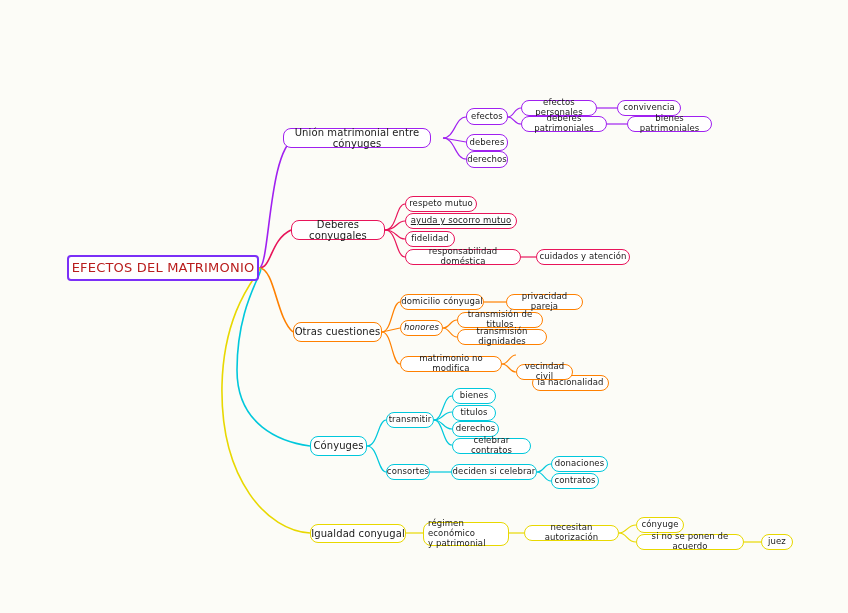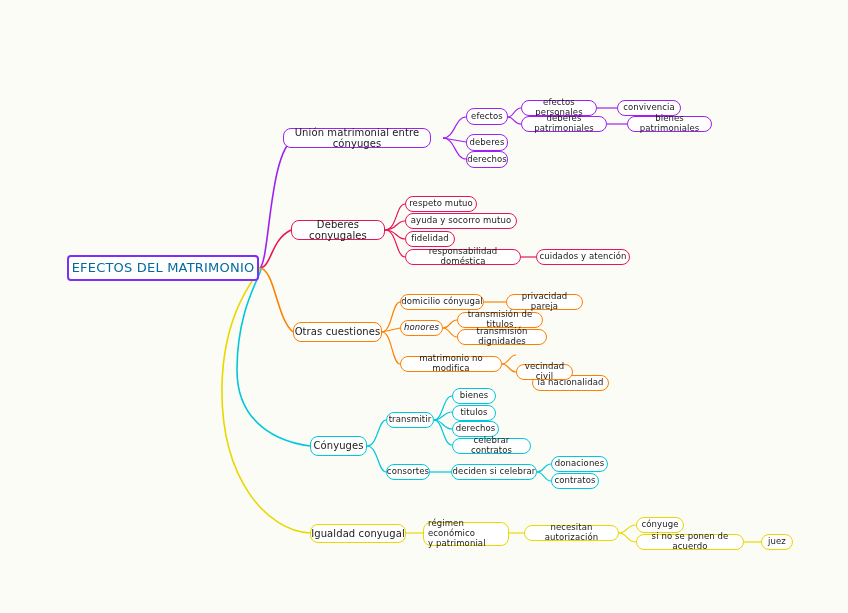--- a/index.html
+++ b/index.html
@@ -39,21 +39,21 @@
     justify-content: center;
     text-align: center;
     white-space: pre-line;
     line-height: 1.15;
     letter-spacing: 0.1px;
   }
   .root {
     border-width: 2px;
     border-radius: 4px;
     font-size: 13px;
-    color: #0369a1;
+    color: #b91c1c;
     letter-spacing: 0.2px;
     align-items: center;
   }
   .lvl1 {
     font-size: 10px;
     color: #1a1a1a;
   }
   .lvl2 {
     font-size: 8.5px;
     color: #1a1a1a;
@@ -144,21 +144,21 @@
   <div class="node lvl3" style="left:627px; top:116px; width:85px; height:16px; border-color:#a020f0;">
     <span>bienes patrimoniales</span>
   </div>
 
   <div class="node lvl1" style="left:291px; top:220px; width:94px; height:20px; border-color:#e8145a;">
     <span>Deberes conyugales</span>
   </div>
   <div class="node lvl2" style="left:405px; top:196px; width:72px; height:16px; border-color:#e8145a;">
     <span>respeto mutuo</span>
   </div>
-  <div class="node lvl2" style="left:405px; top:213px; width:112px; height:16px; border-color:#e8145a;">
+  <div class="node lvl2" style="left:405px; top:213px; width:112px; height:16px; border-color:#e8145a;text-decoration:underline;">
     <span>ayuda y socorro mutuo</span>
   </div>
   <div class="node lvl2" style="left:405px; top:231px; width:50px; height:16px; border-color:#e8145a;">
     <span>fidelidad</span>
   </div>
   <div class="node lvl2" style="left:405px; top:249px; width:116px; height:16px; border-color:#e8145a;">
     <span>responsabilidad doméstica</span>
   </div>
   <div class="node lvl3" style="left:536px; top:249px; width:94px; height:16px; border-color:#e8145a;">
     <span>cuidados y atención</span>

